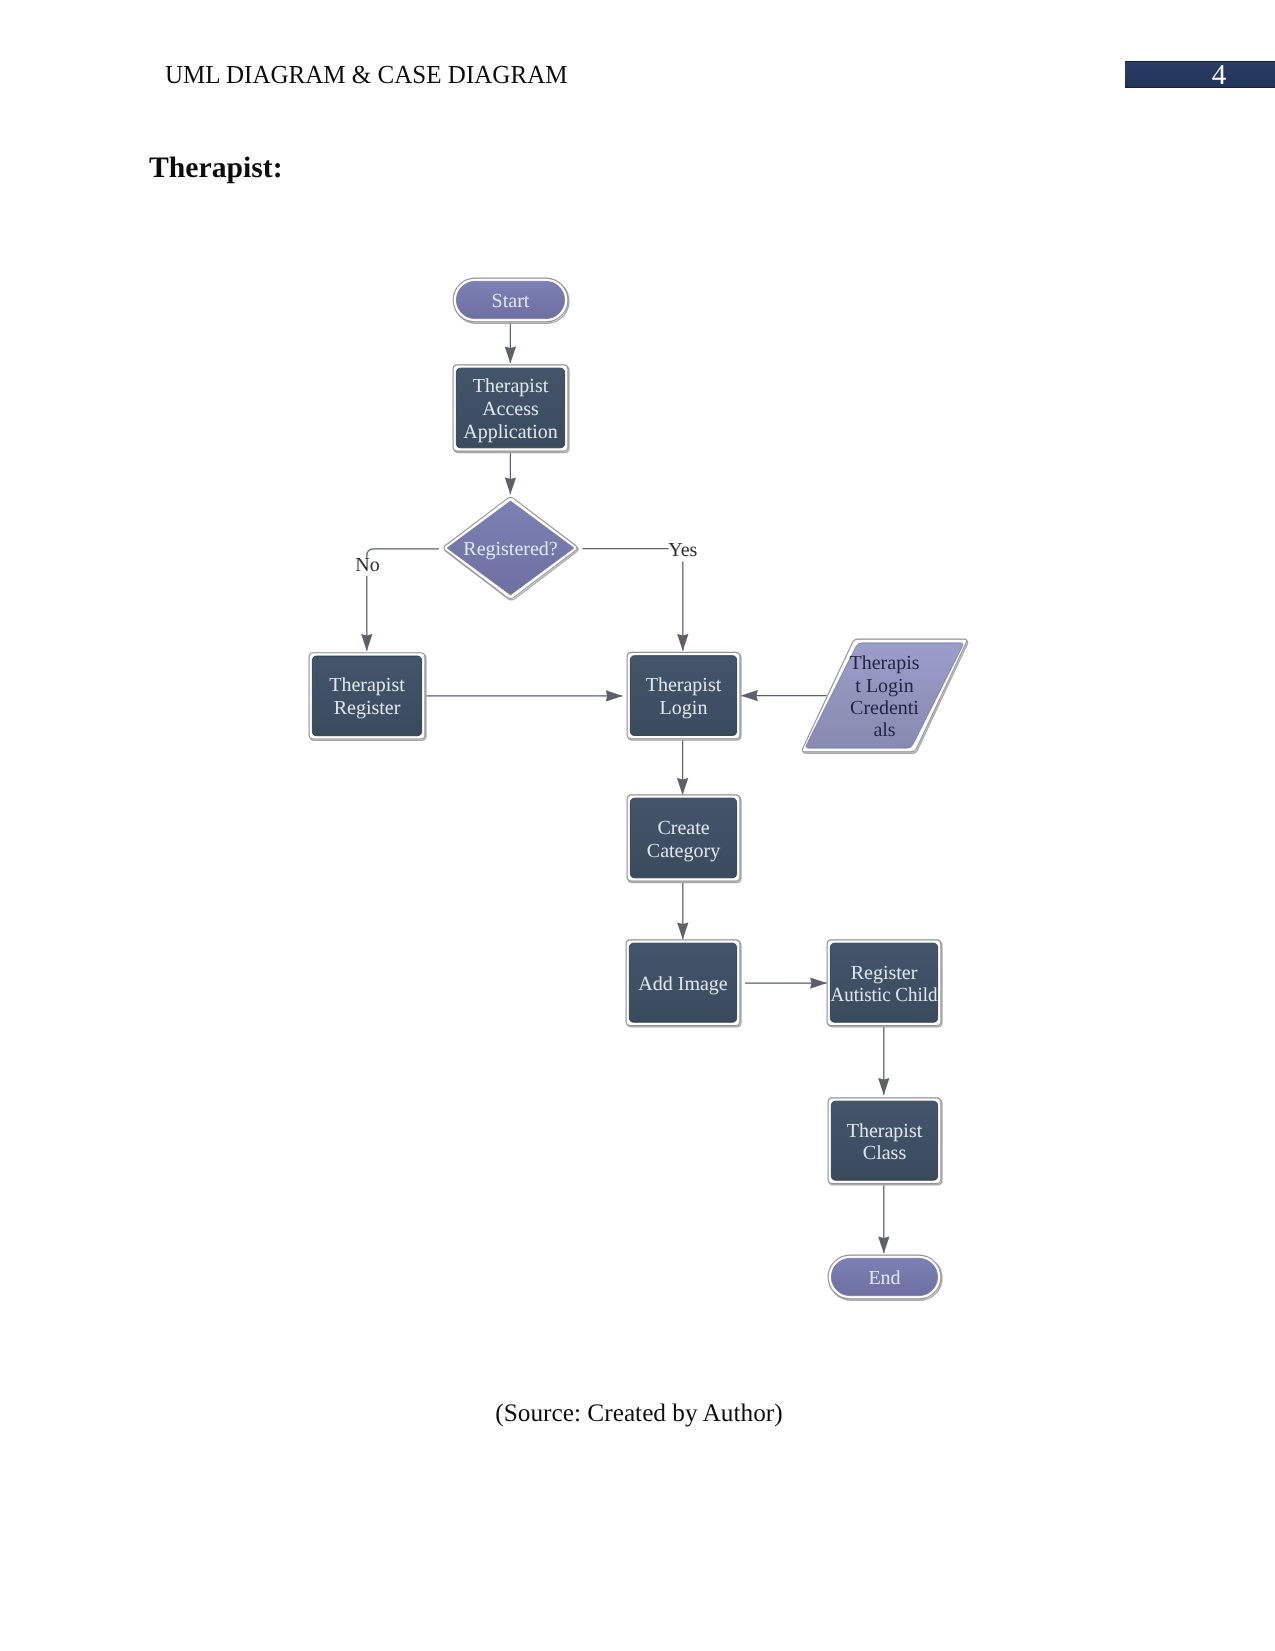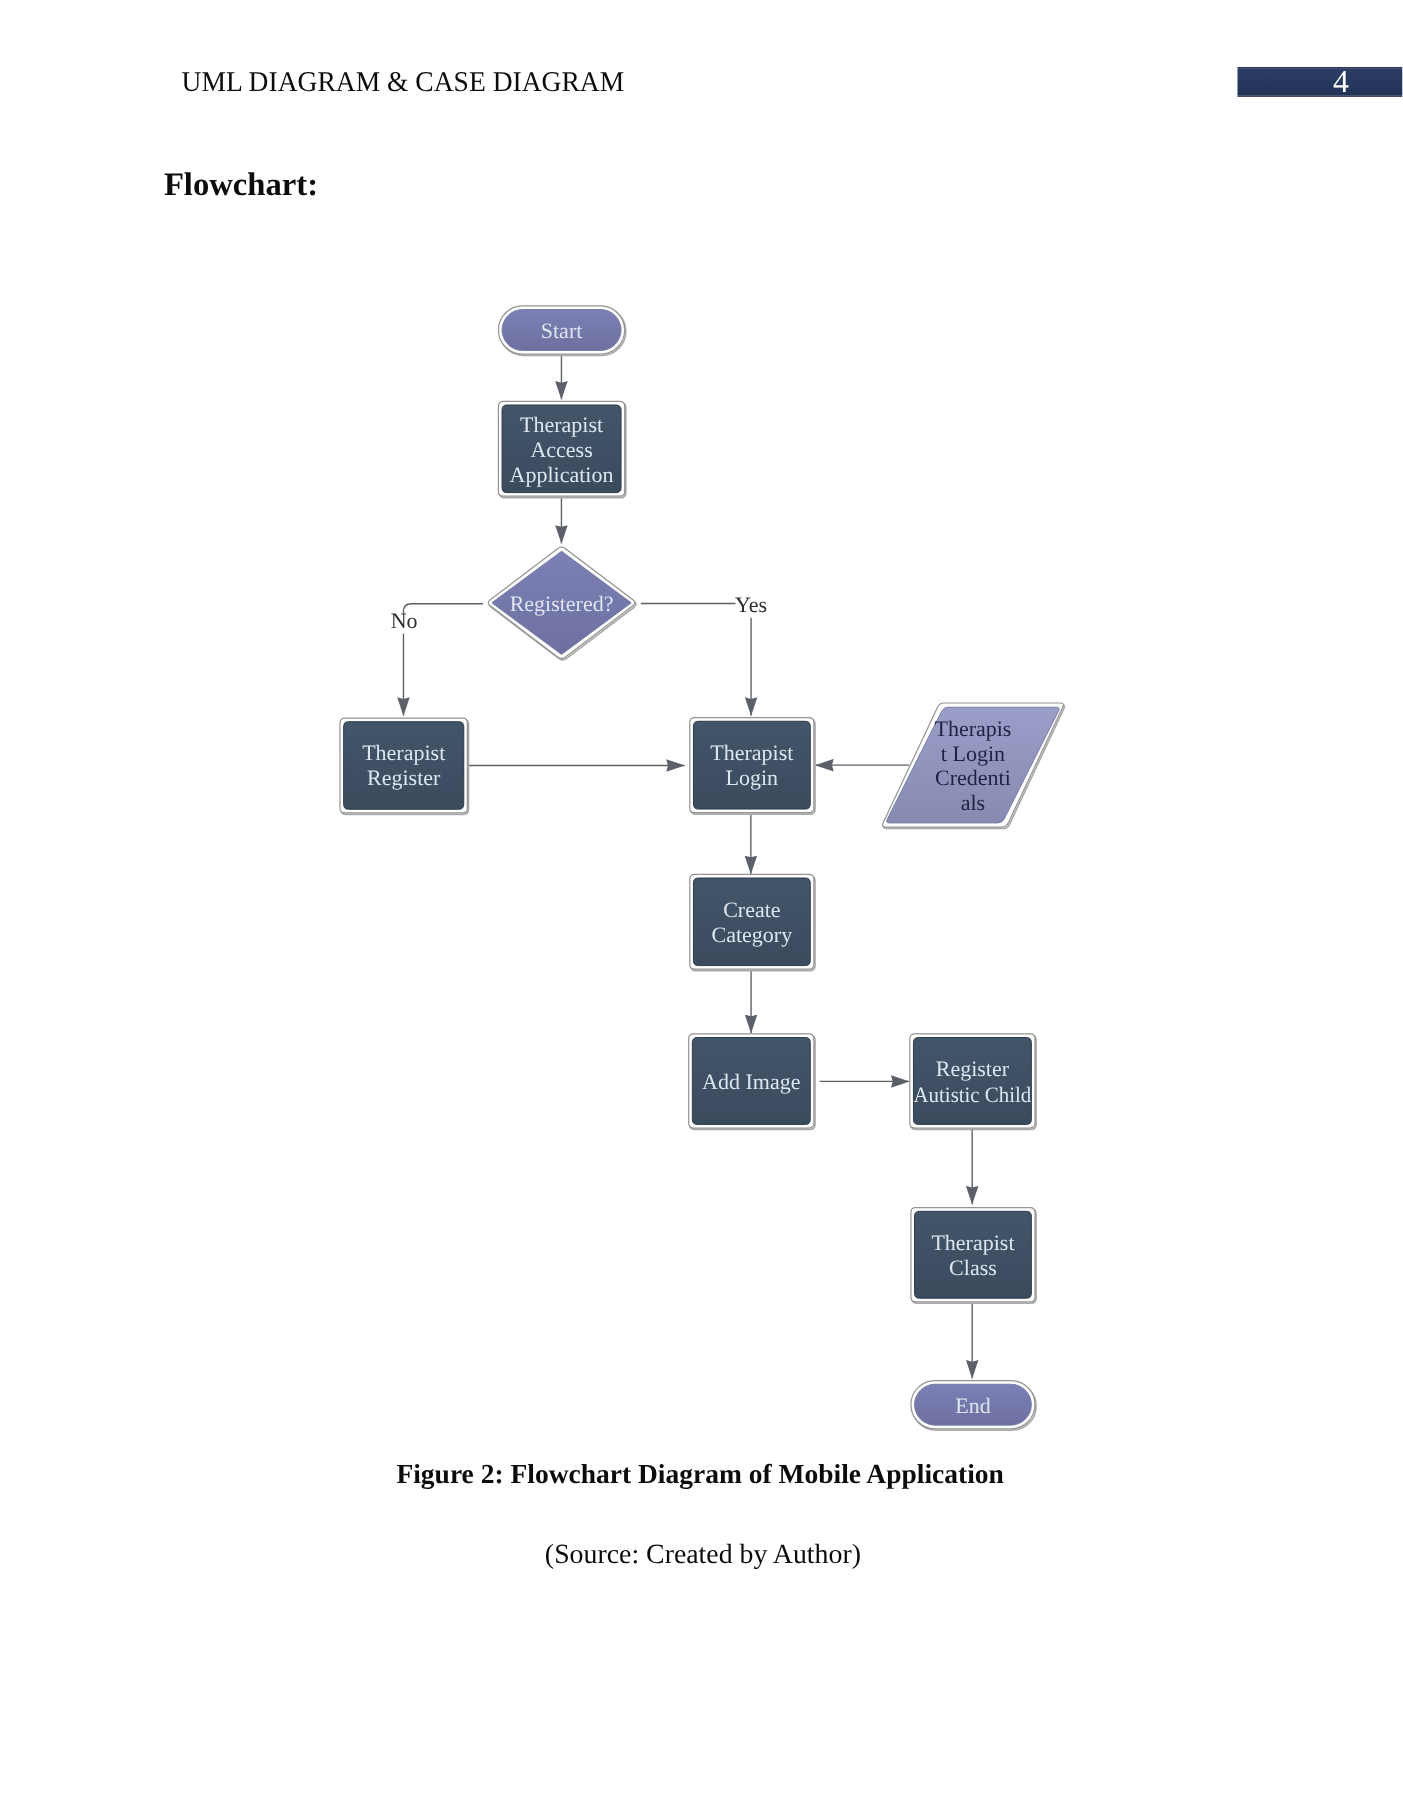--- a/index.html
+++ b/index.html
@@ -77,21 +77,21 @@
 
 <div class="page">
 
   <div id="doc-header">
     <div id="header-title">UML DIAGRAM &amp; CASE DIAGRAM</div>
     <div id="page-number-box" style="--accent: #27395f;">
       <div id="page-number">4</div>
     </div>
   </div>
 
-  <div id="section-heading">Flowchart:</div>
+  <div id="section-heading">Therapist:</div>
 
   <div id="flowchart">
   <svg width="1275" height="1651" viewBox="0 0 1275 1651" xmlns="http://www.w3.org/2000/svg">
     <defs>
       <linearGradient id="gTerm" x1="0" y1="0" x2="0" y2="1">
         <stop offset="0" stop-color="#7c80b5"></stop>
         <stop offset="1" stop-color="#6d709f"></stop>
       </linearGradient>
       <linearGradient id="gProc" x1="0" y1="0" x2="0" y2="1">
         <stop offset="0" stop-color="#425469"></stop>
@@ -191,16 +191,15 @@
           </g>
         </g>
 
     <g id="edgelabels" style="filter:opacity(99.5%)">
       <text class="edge-label" x="355.2" y="530.6">No</text>
       <text class="edge-label" x="668.2" y="516.4">Yes</text>
     </g>
   </svg>
   </div>
 
-  <div id="figure-caption">Figure 2: Flowchart Diagram of Mobile Application</div>
   <div id="source-caption">(Source: Created by Author)</div>
 
 </div>
 
 </body></html>

